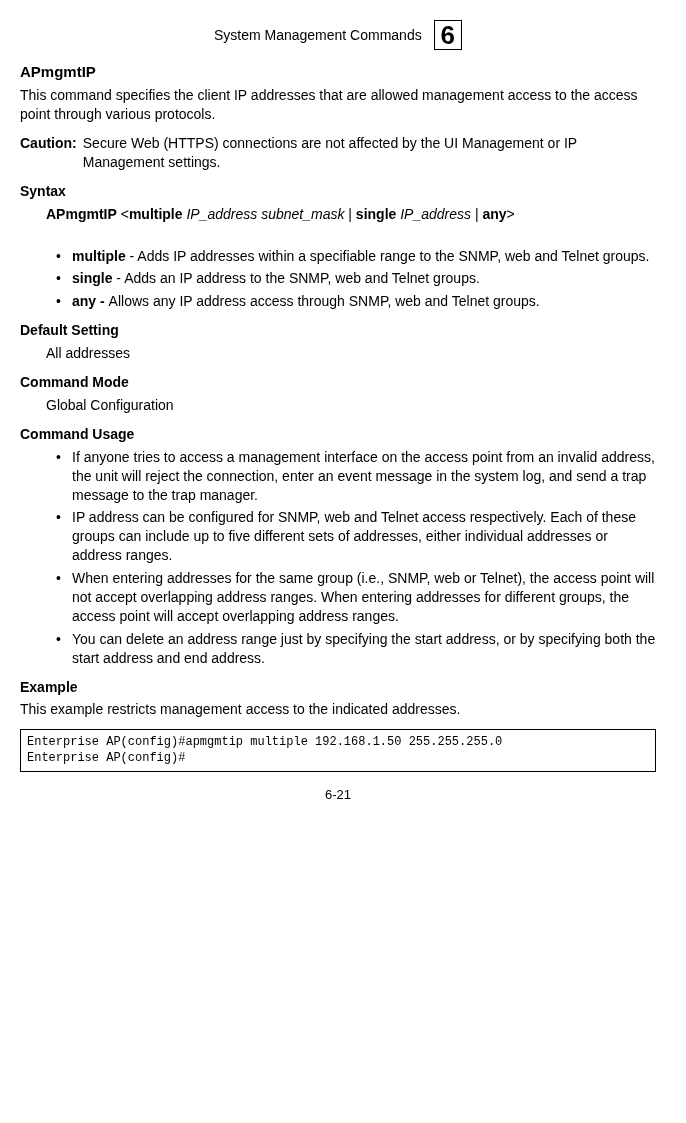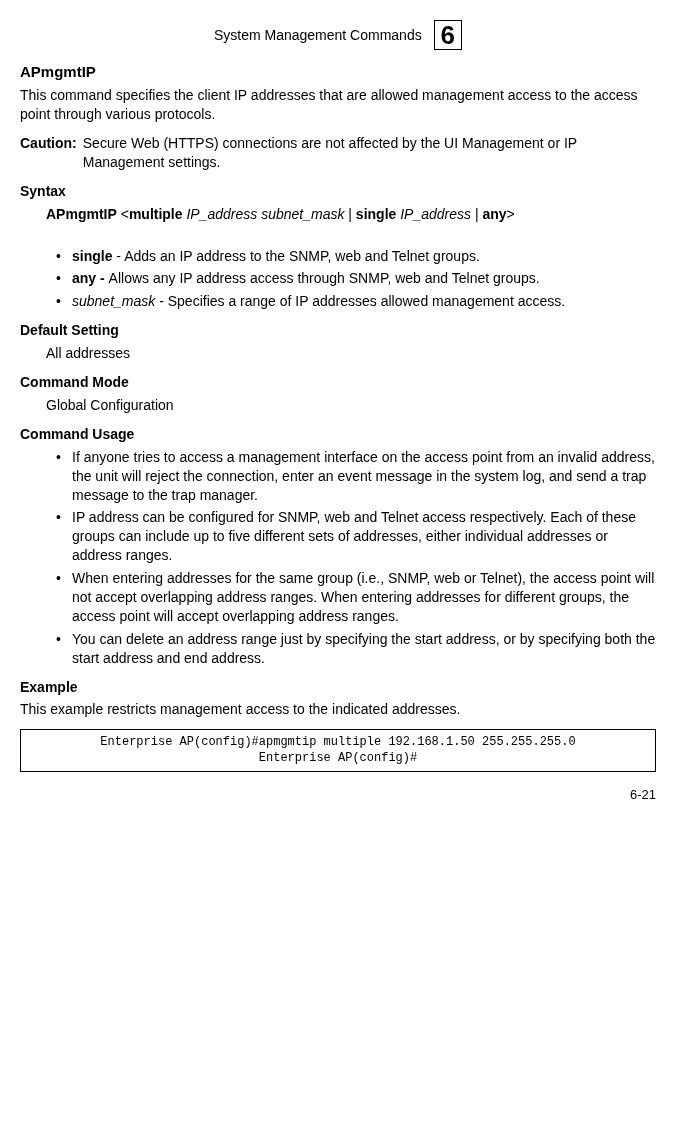--- a/index.html
+++ b/index.html
@@ -76,24 +76,23 @@
     flex: 1 1 auto;
   }
   .codebox {
     border: 1px solid #000;
     font-family: "Courier New", monospace;
     font-size: 12px;
     padding: 4px 6px;
     white-space: pre;
     margin: 6px 0 14px 0;
     overflow: hidden;
-    text-align: center;
   }
   .footer {
-    text-align: right;
+    text-align: center;
     font-size: 13px;
     margin-top: 7px;
   }
   em.ital { font-style: italic; }
   b { font-weight: bold; }
 </style>
 </head>
 <body>
 
 <div class="header-row">
@@ -113,23 +112,23 @@
 <div class="section-label">Syntax</div>
 <div class="syntax-line">
   <b>APmgmtIP</b>
   <span>&lt;</span><b>multiple</b>
   <em class="ital">IP_address</em>
   <em class="ital">subnet_mask</em><span> | </span><b>single</b>
   <em class="ital">IP_address</em><span> | </span><b>any</b><span>&gt;</span>
 </div>
 
 <ul class="bullets">
+  <li><b>multiple</b><em class="ital"></em><span> - Adds IP addresses within a specifiable range to the SNMP, web and Telnet groups.</span></li>
   <li><b>single</b><em class="ital"></em><span> - Adds an IP address to the SNMP, web and Telnet groups.</span></li>
   <li><b>any - </b><em class="ital"></em><span>Allows any IP address access through SNMP, web and Telnet groups.</span></li>
-  <li><b></b><em class="ital">subnet_mask</em><span> - Specifies a range of IP addresses allowed management access.</span></li>
 </ul>
 
 <div class="section-label">Default Setting</div>
 <div class="indent1">All addresses</div>
 
 <div class="section-label">Command Mode</div>
 <div class="indent1">Global Configuration</div>
 
 <div class="section-label">Command Usage</div>
 <ul class="bullets">

